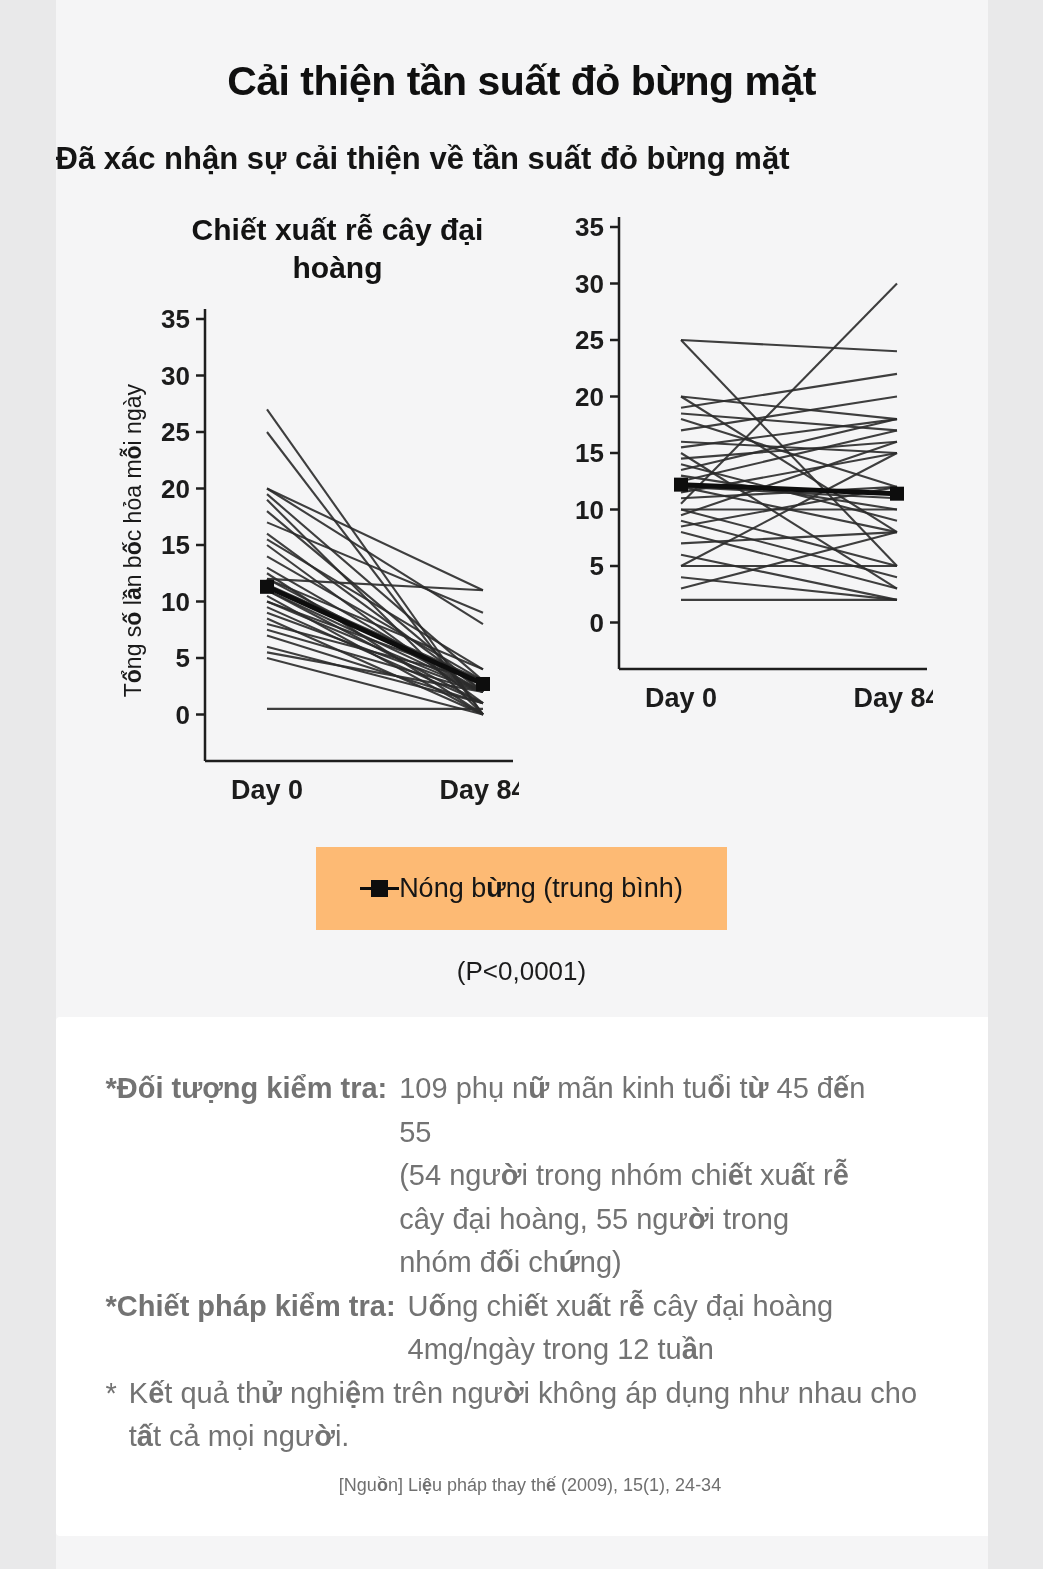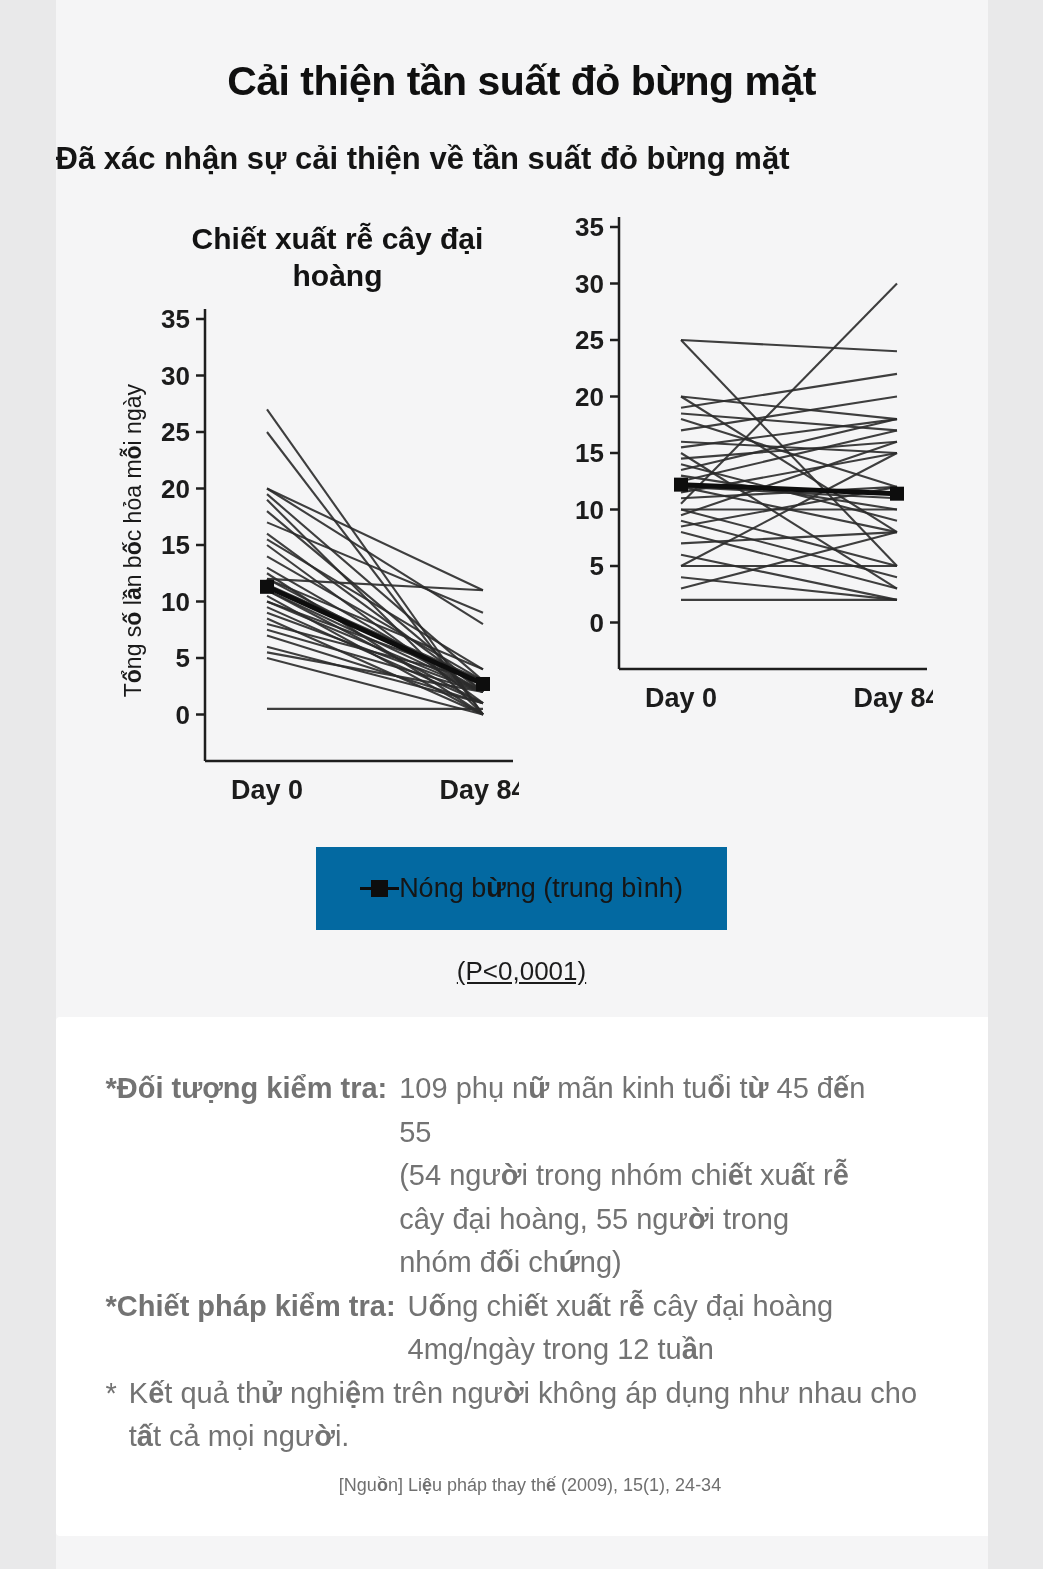--- a/index.html
+++ b/index.html
@@ -23,37 +23,37 @@
     width:46px; height:600px; display:flex; align-items:center; justify-content:center;
     padding-top:60px;
   }
   .ytitle {
     writing-mode:vertical-rl; transform:rotate(180deg);
     font-size:23px; color:#1a1a1a; white-space:nowrap;
   }
   .chart-block { width:362px; }
   .chart-block + .chart-block { margin-left:52px; }
   .chart-title {
-    height:92px; display:flex; justify-content:center; align-items:center;
+    height:92px; display:flex; justify-content:center; align-items:flex-start;
     font-size:30px; font-weight:700; color:#131313; text-align:center; line-height:1.25;
   }
   .chart-title span { max-width:330px; display:inline-block; }
   svg.chart-canvas { display:block; width:362px; height:506px; }
   svg text.tick { font:600 26px "Liberation Sans", sans-serif; fill:#1c1c1c; }
   svg text.xlab { font:600 27px "Liberation Sans", sans-serif; fill:#1c1c1c; }
   .legend-row { margin-top:36px; text-align:center; }
   .legend-box {
     display:inline-flex; align-items:center; gap:0;
-    background:#0369a1; padding:26px 44px;
+    background:#fdba74; padding:26px 44px;
   }
   .legend-marker { display:inline-flex; align-items:center; }
   .legend-marker .seg { width:11px; height:3px; background:#0d0d0d; }
   .legend-marker .sq { width:17px; height:17px; background:#0d0d0d; }
   .legend-label { font-size:27px; color:#161616; }
-  .pvalue { margin-top:26px; text-align:center; font-size:26px; color:#1c1c1c;text-decoration:underline; }
+  .pvalue { margin-top:26px; text-align:center; font-size:26px; color:#1c1c1c; }
   .notes-box {
     margin:30px auto 0; width:947px; background:#ffffff; border-radius:4px;
     padding:50px 48px 40px 50px;
   }
   .note-row { display:flex; align-items:flex-start; font-size:29px; line-height:1.5; color:#737373; }
   .note-label { font-weight:700; white-space:nowrap; margin-right:12px; }
   .note-label.plain { font-weight:400; }
   .note-text { flex:1; }
   .note-row:nth-child(1) .note-text, .note-row:nth-child(2) .note-text { max-width:470px; }
   .source-line { margin-top:16px; text-align:center; font-size:18px; color:#707070; }

